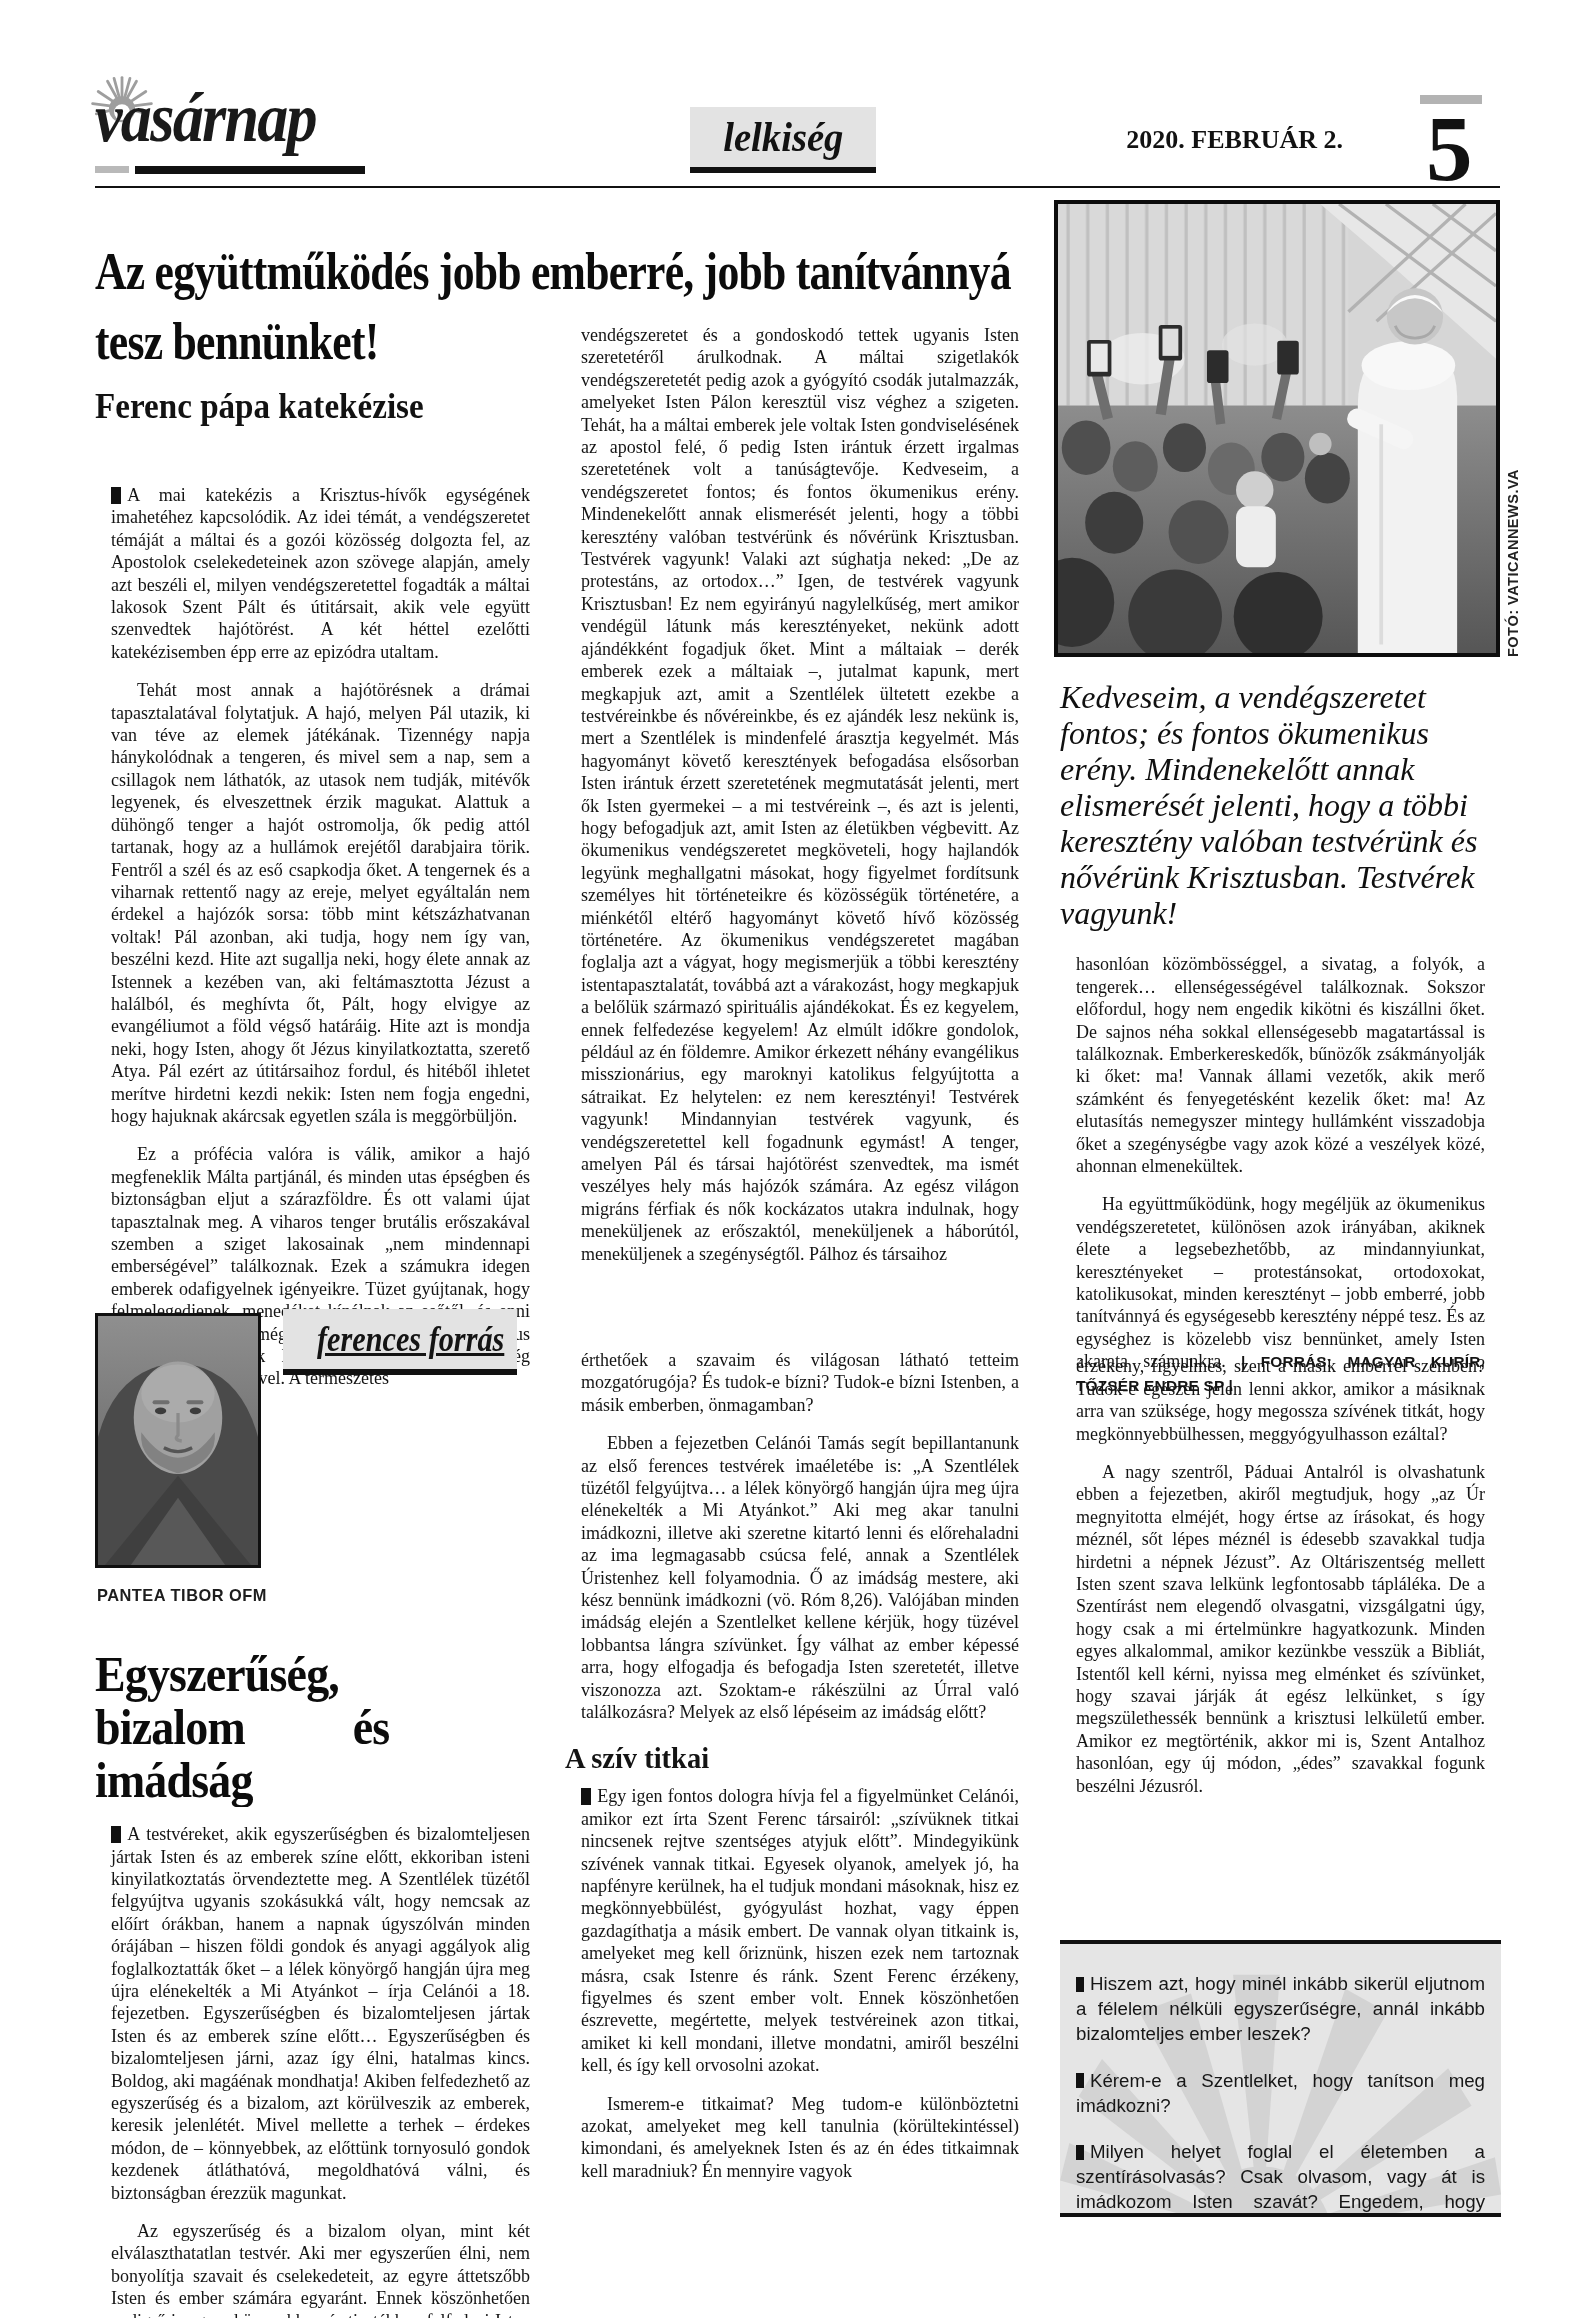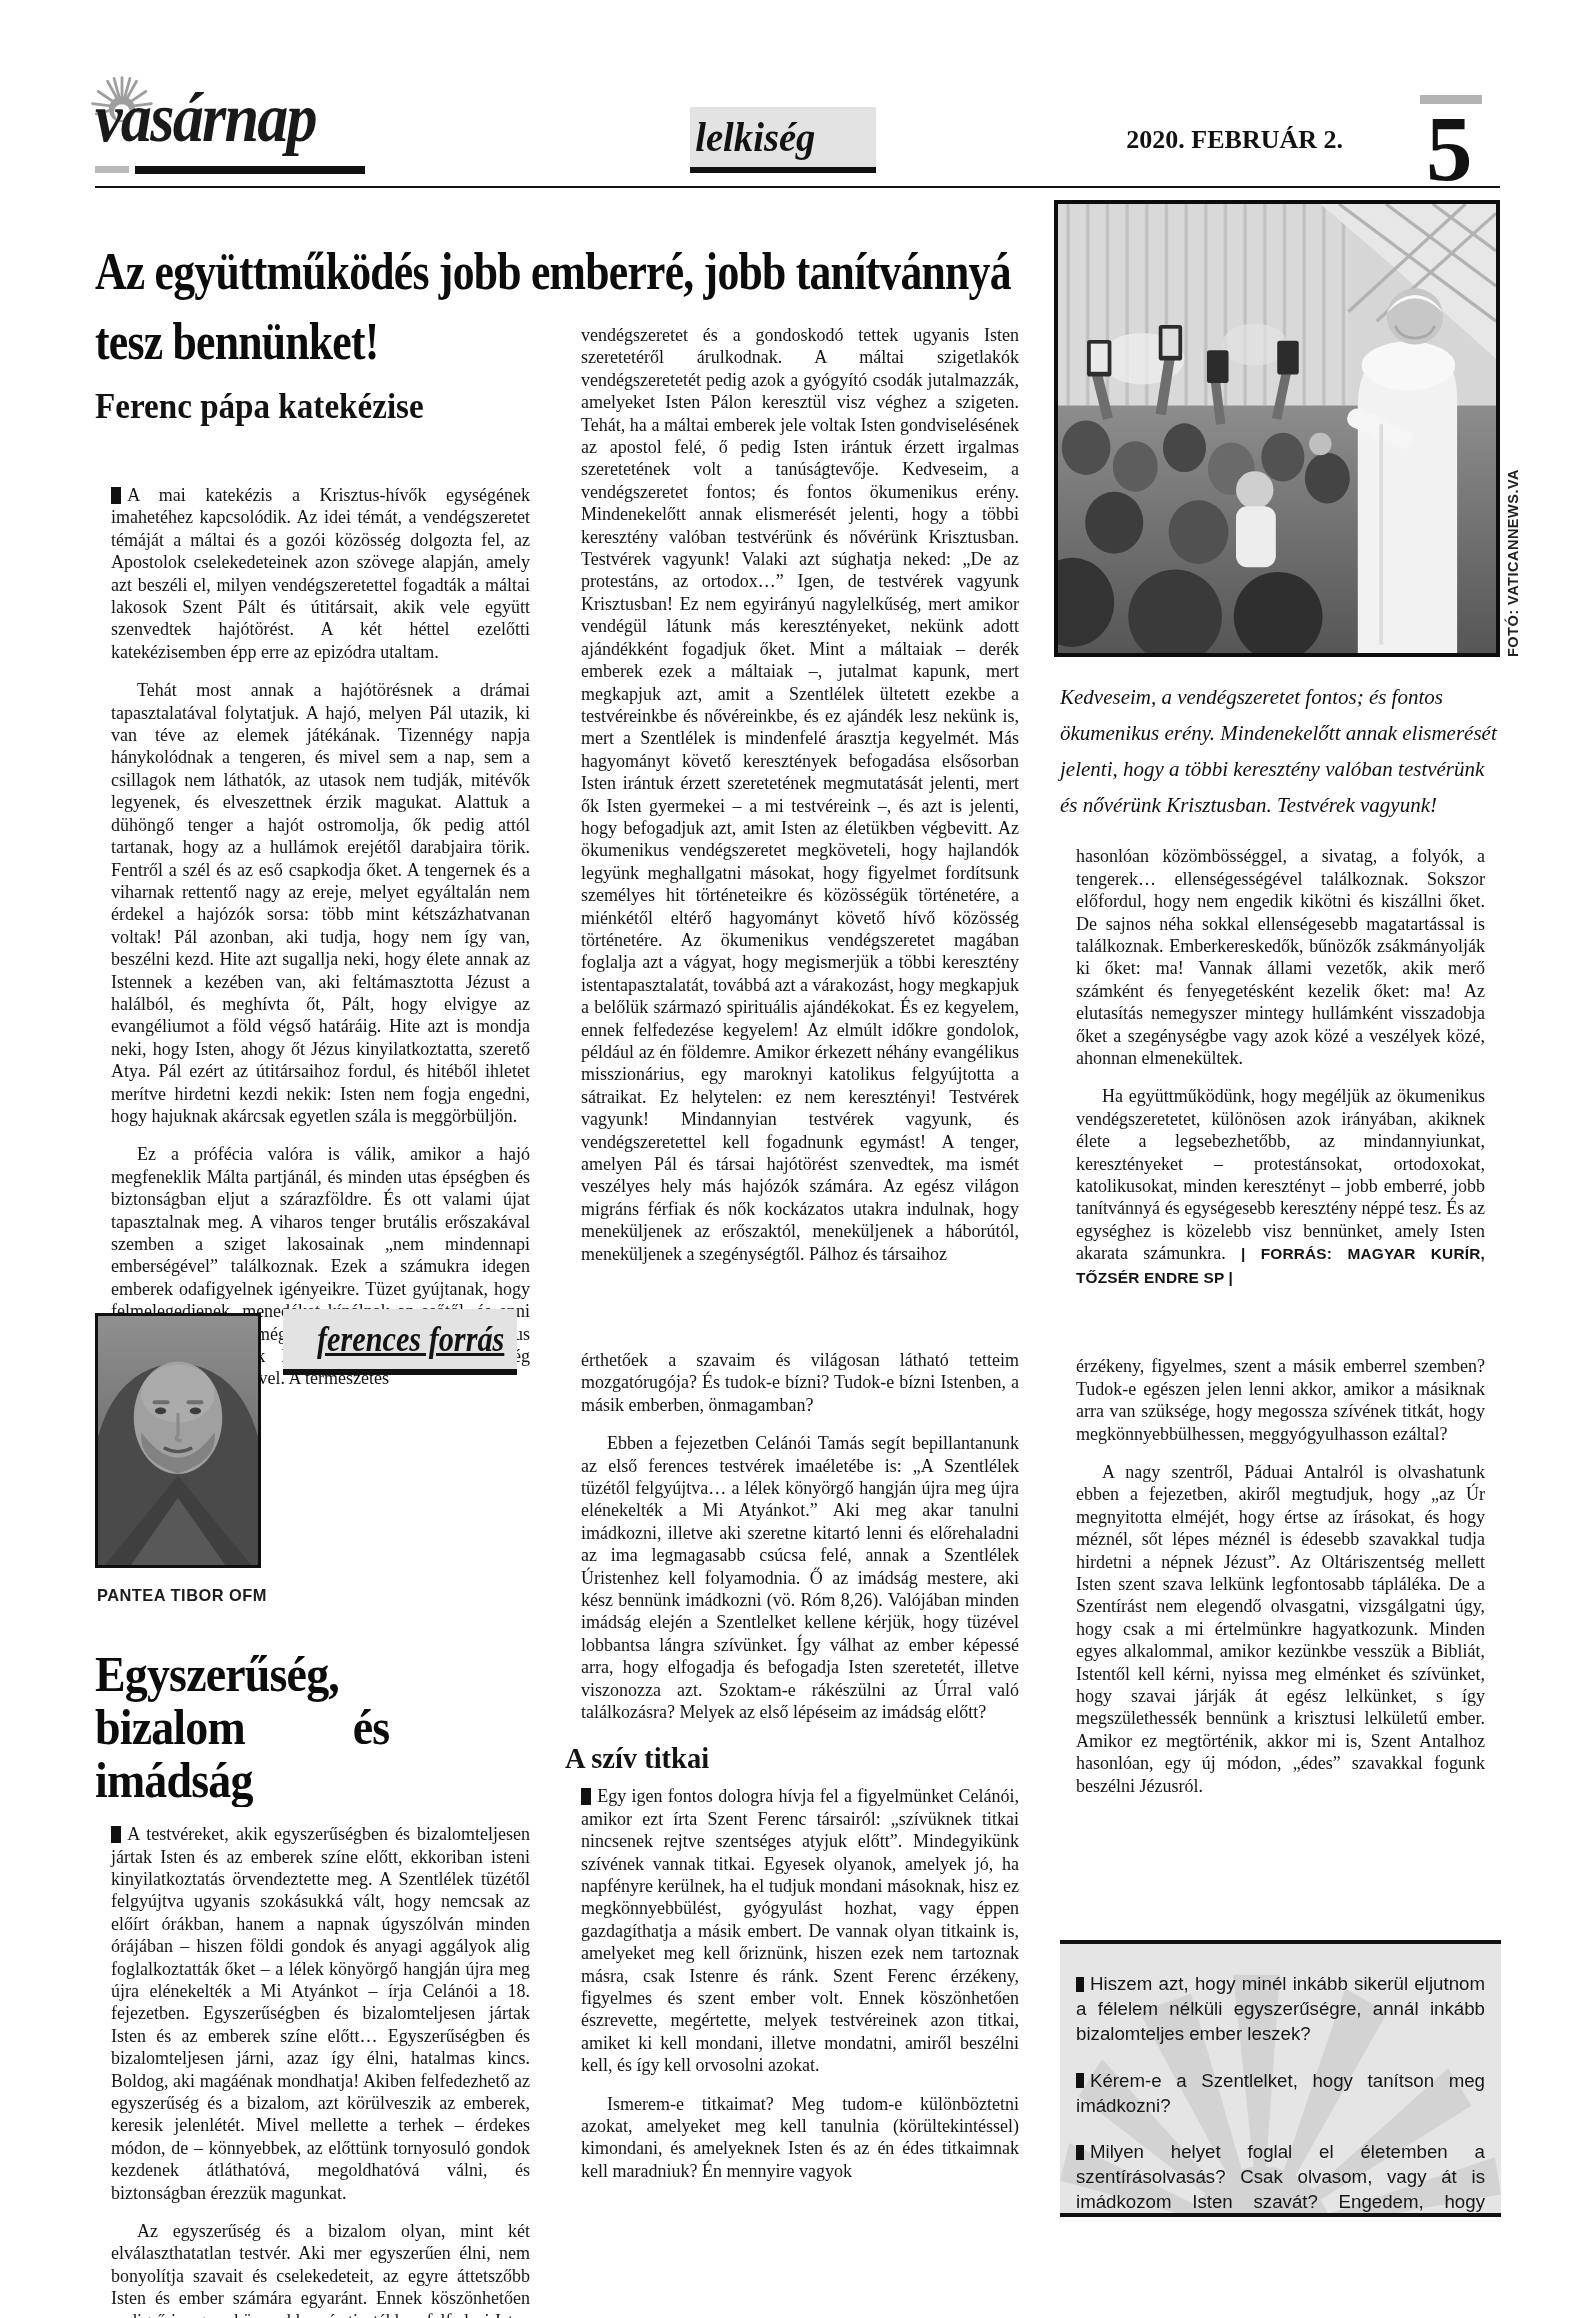--- a/index.html
+++ b/index.html
@@ -6,41 +6,41 @@
   .page{position:relative;width:1595px;height:2319px;background:#ffffff;overflow:hidden;
         font-family:"Liberation Serif",serif;color:#121212;}
   .abs{position:absolute;}
   .condL{transform-origin:left top;}
   
   .logo{left:95px;top:79px;font-size:69px;font-style:italic;font-weight:bold;
         letter-spacing:-1.9px;transform:scaleX(.9);white-space:nowrap;color:#1a1a1a;}
   .logo-rule-gray{left:95px;top:166px;width:34px;height:7px;background:#b9b9b9;}
   .logo-rule-black{left:135px;top:166px;width:230px;height:7.5px;background:#111;}
   .section-box{left:690px;top:107px;width:186px;height:60px;background:#e3e3e3;
-        border-bottom:6.5px solid #111;display:flex;align-items:center;justify-content:flex-start;}
+        border-bottom:6.5px solid #111;display:flex;align-items:center;justify-content:center;}
   .section-box span{font-size:42px;font-style:italic;font-weight:bold;transform:scaleX(.92);}
   .date{top:125px;right:252px;font-size:26px;font-weight:bold;letter-spacing:0px;white-space:nowrap;}
   .pageno{left:1426px;top:102px;font-size:93px;font-weight:bold;line-height:1;}
   .bar{width:62px;height:9px;background:#b3b3b3;}
   .bar-top{left:1420px;top:95px;}
   .bar-bottom{left:1420px;top:208px;}
   .header-rule{left:95px;top:186px;width:1405px;height:2.3px;background:#111;}
   
   .headline1{left:95px;top:237px;width:1299px;font-size:52px;font-weight:bold;
         line-height:70px;letter-spacing:-0.9px;transform:scaleX(.84);color:#0c0c0c;}
   .subhead1{left:95px;top:385px;font-size:36px;font-weight:bold;transform:scaleX(.92);white-space:nowrap;}
   .bodytxt{font-size:18px;line-height:22.4px;text-align:justify;hyphens:auto;color:#141414;}
   .bodytxt p{margin:16px;}
   .ind{text-indent:26px;}
   .lead::before{content:"";display:inline-block;width:9.8px;height:17.3px;background:#111;
         margin-right:6.5px;vertical-align:-2.8px;}
   .col1a1{left:95px;top:468px;width:451px;}
   .col2a1{left:565px;top:308px;width:470px;}
   .col3a1{left:1060px;top:679px;width:441px;}
-  .pullquote{font-size:21px;line-height:36px;font-style:italic;color:#101010;text-align:left;}
+  .pullquote{font-size:32px;line-height:36px;font-style:italic;color:#101010;text-align:left;}
   .pq-body{margin-top:22.4px;}
   .source{font-family:"Liberation Sans",sans-serif;font-weight:bold;font-size:15.4px;letter-spacing:0.2px;}
   
   .photo1{left:1054px;top:200px;width:446px;height:457px;border:4.7px solid #0d0d0d;box-sizing:border-box;background:#d8d8d8;}
   .photo1 svg{display:block;width:100%;height:100%;}
   .credit-wrap{left:1505px;top:200px;height:457px;display:flex;align-items:flex-end;}
   .credit{writing-mode:vertical-rl;transform:rotate(180deg);font-family:"Liberation Sans",sans-serif;
         font-weight:bold;font-size:14.5px;letter-spacing:0.5px;color:#222;white-space:nowrap;}
   
   .col1a2{left:95px;top:1309px;width:451px;}

